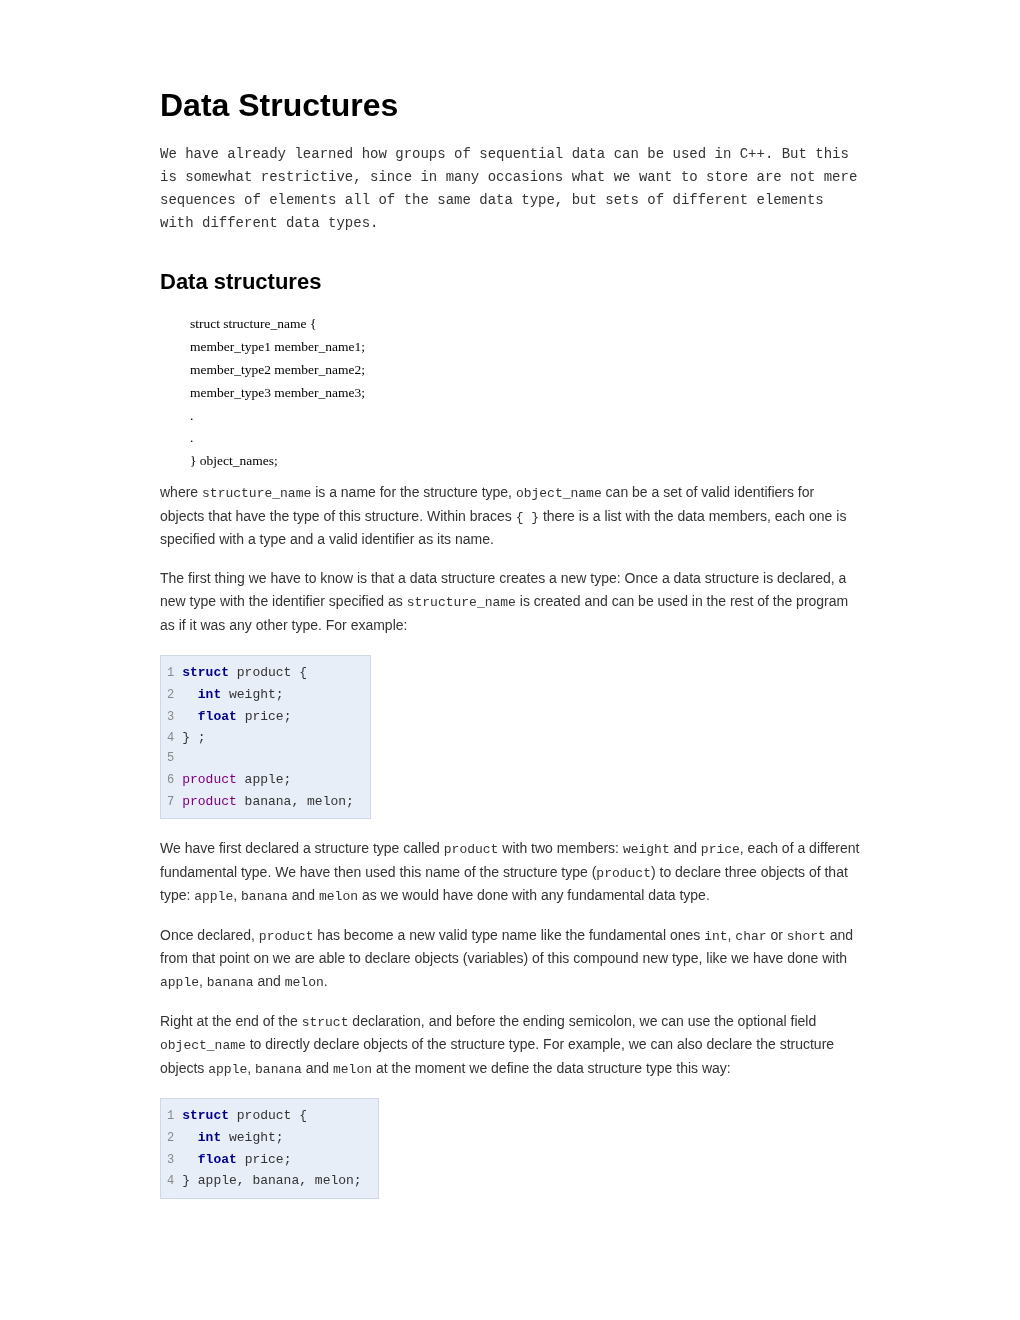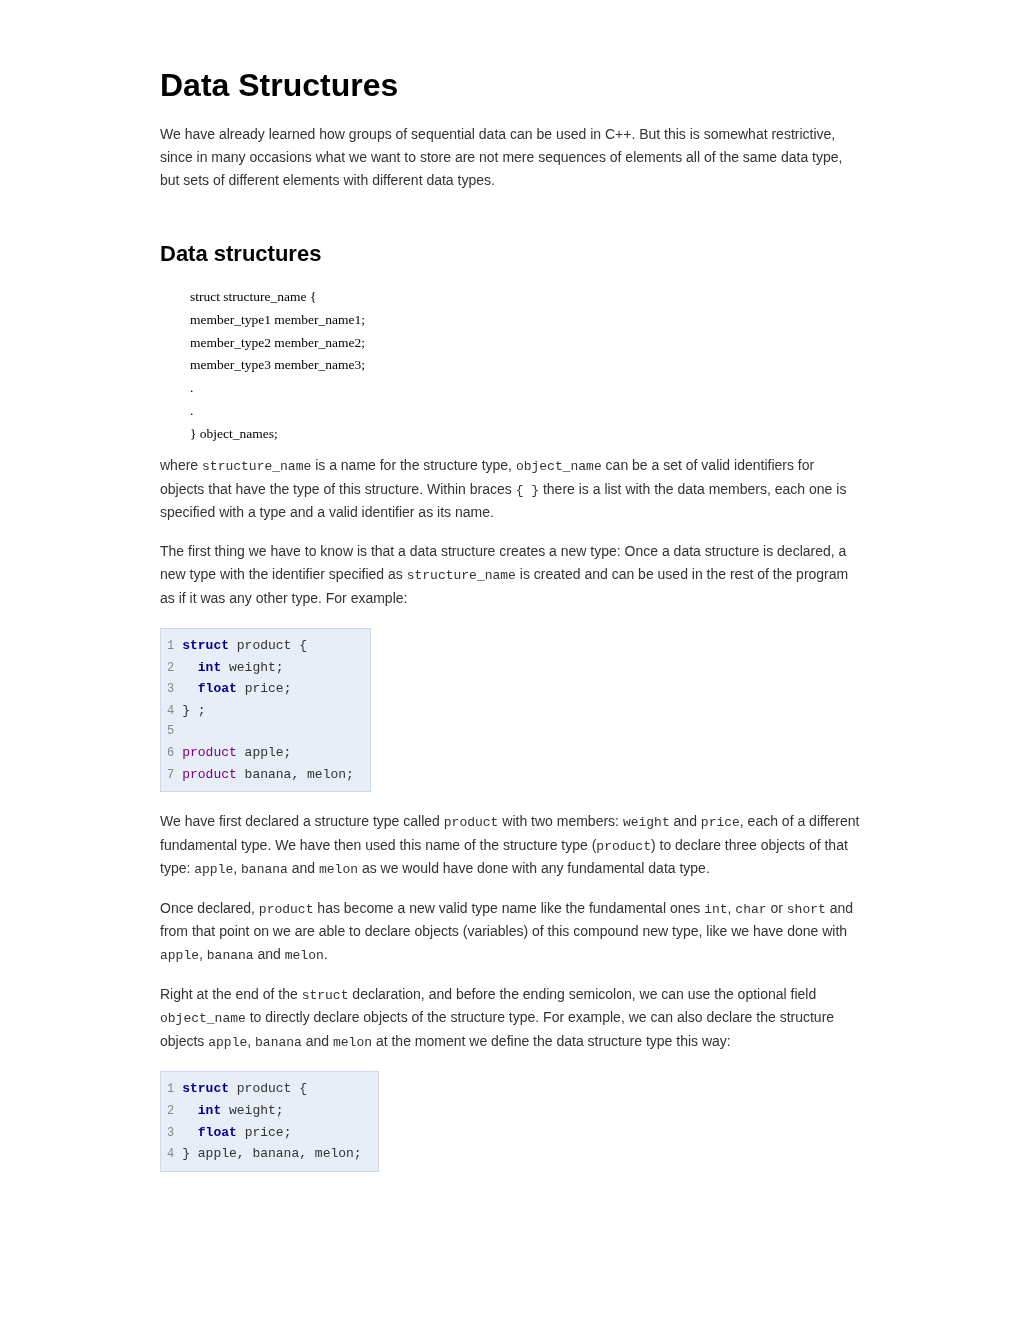--- a/index.html
+++ b/index.html
@@ -12,36 +12,37 @@
       background: #ffffff;
       font-family: Arial, Helvetica, sans-serif;
       font-size: 14px;
       color: #333333;
       line-height: 1.6;
     }
 
     .page-container {
       max-width: 860px;
       margin: 0 auto;
-      padding: 60px 80px;
+      padding: 80px 80px;
     }
 
     .page-title {
       font-size: 32px;
       font-weight: 900;
       color: #000000;
       margin-bottom: 12px;
       font-family: Arial, Helvetica, sans-serif;
     }
 
     .intro-text {
       font-size: 14px;
       line-height: 1.65;
-      margin-bottom: 44px;
-      color: #333;
+      margin-bottom: 28px;
+      color: #333;
+      font-family: Liberation Mono, monospace;
     }
 
     .section-title {
       font-size: 22px;
       font-weight: 900;
       color: #000000;
       margin-bottom: 10px;
       font-family: Arial, Helvetica, sans-serif;
     }
 

